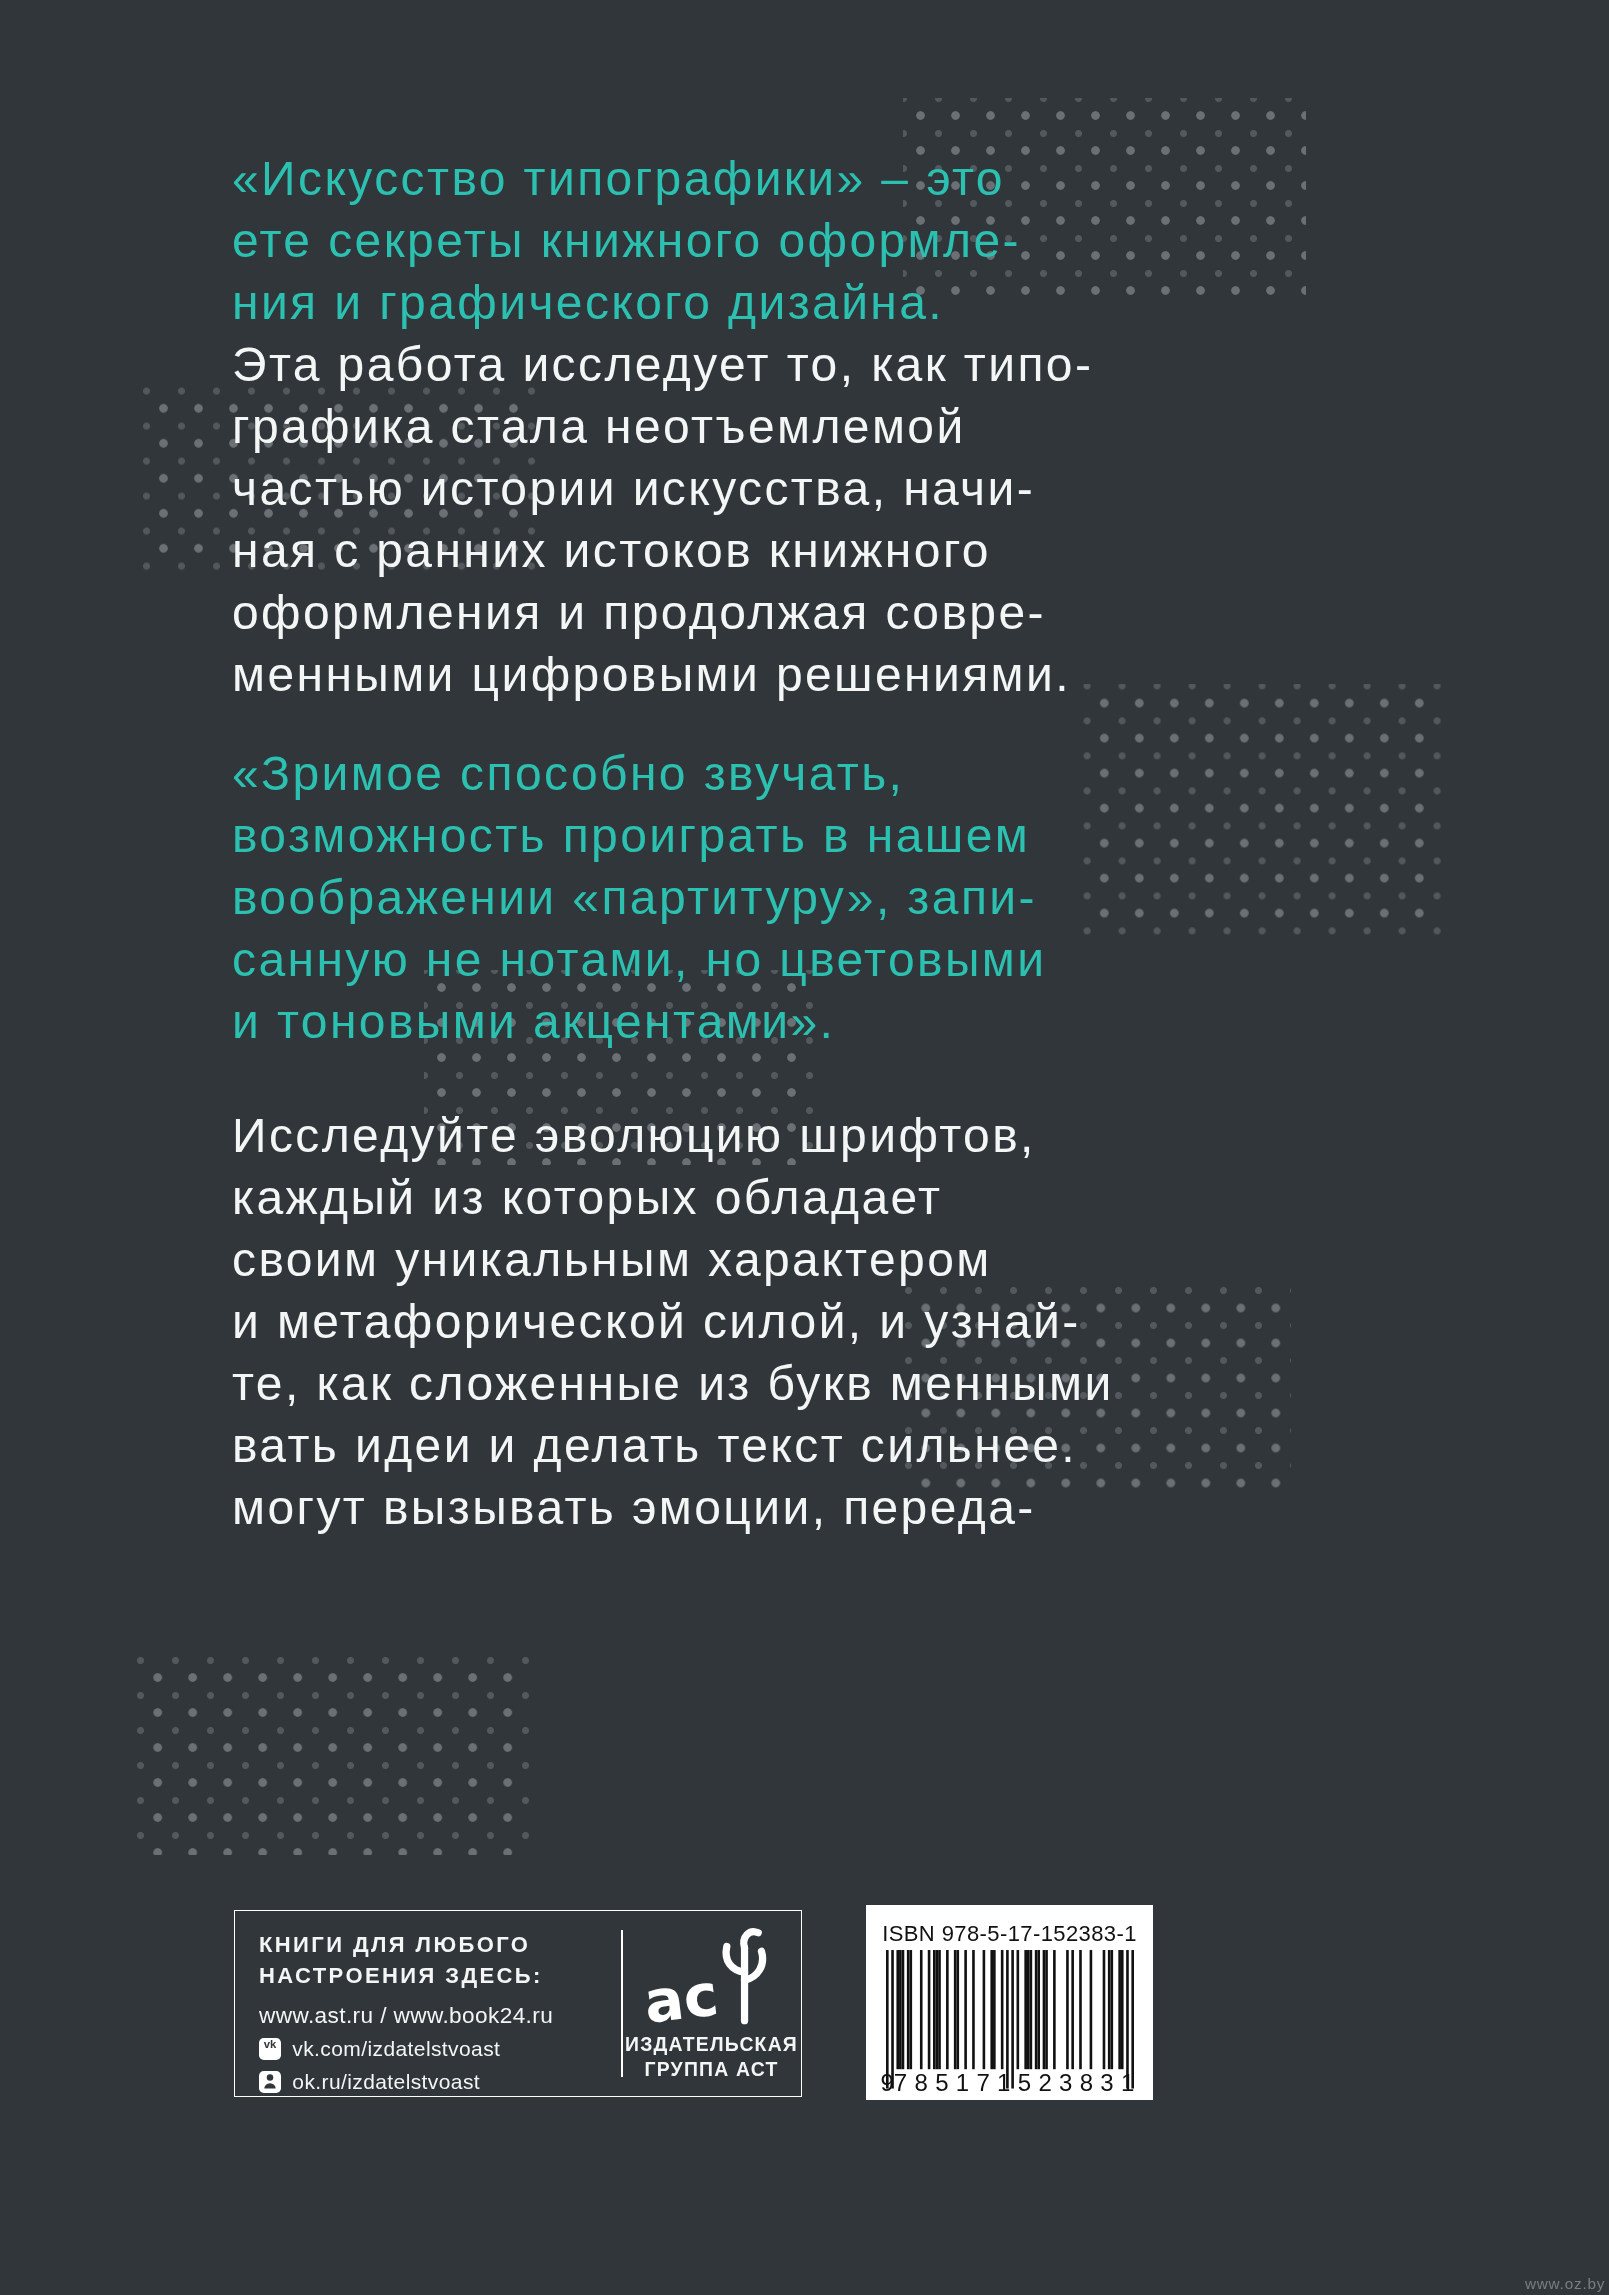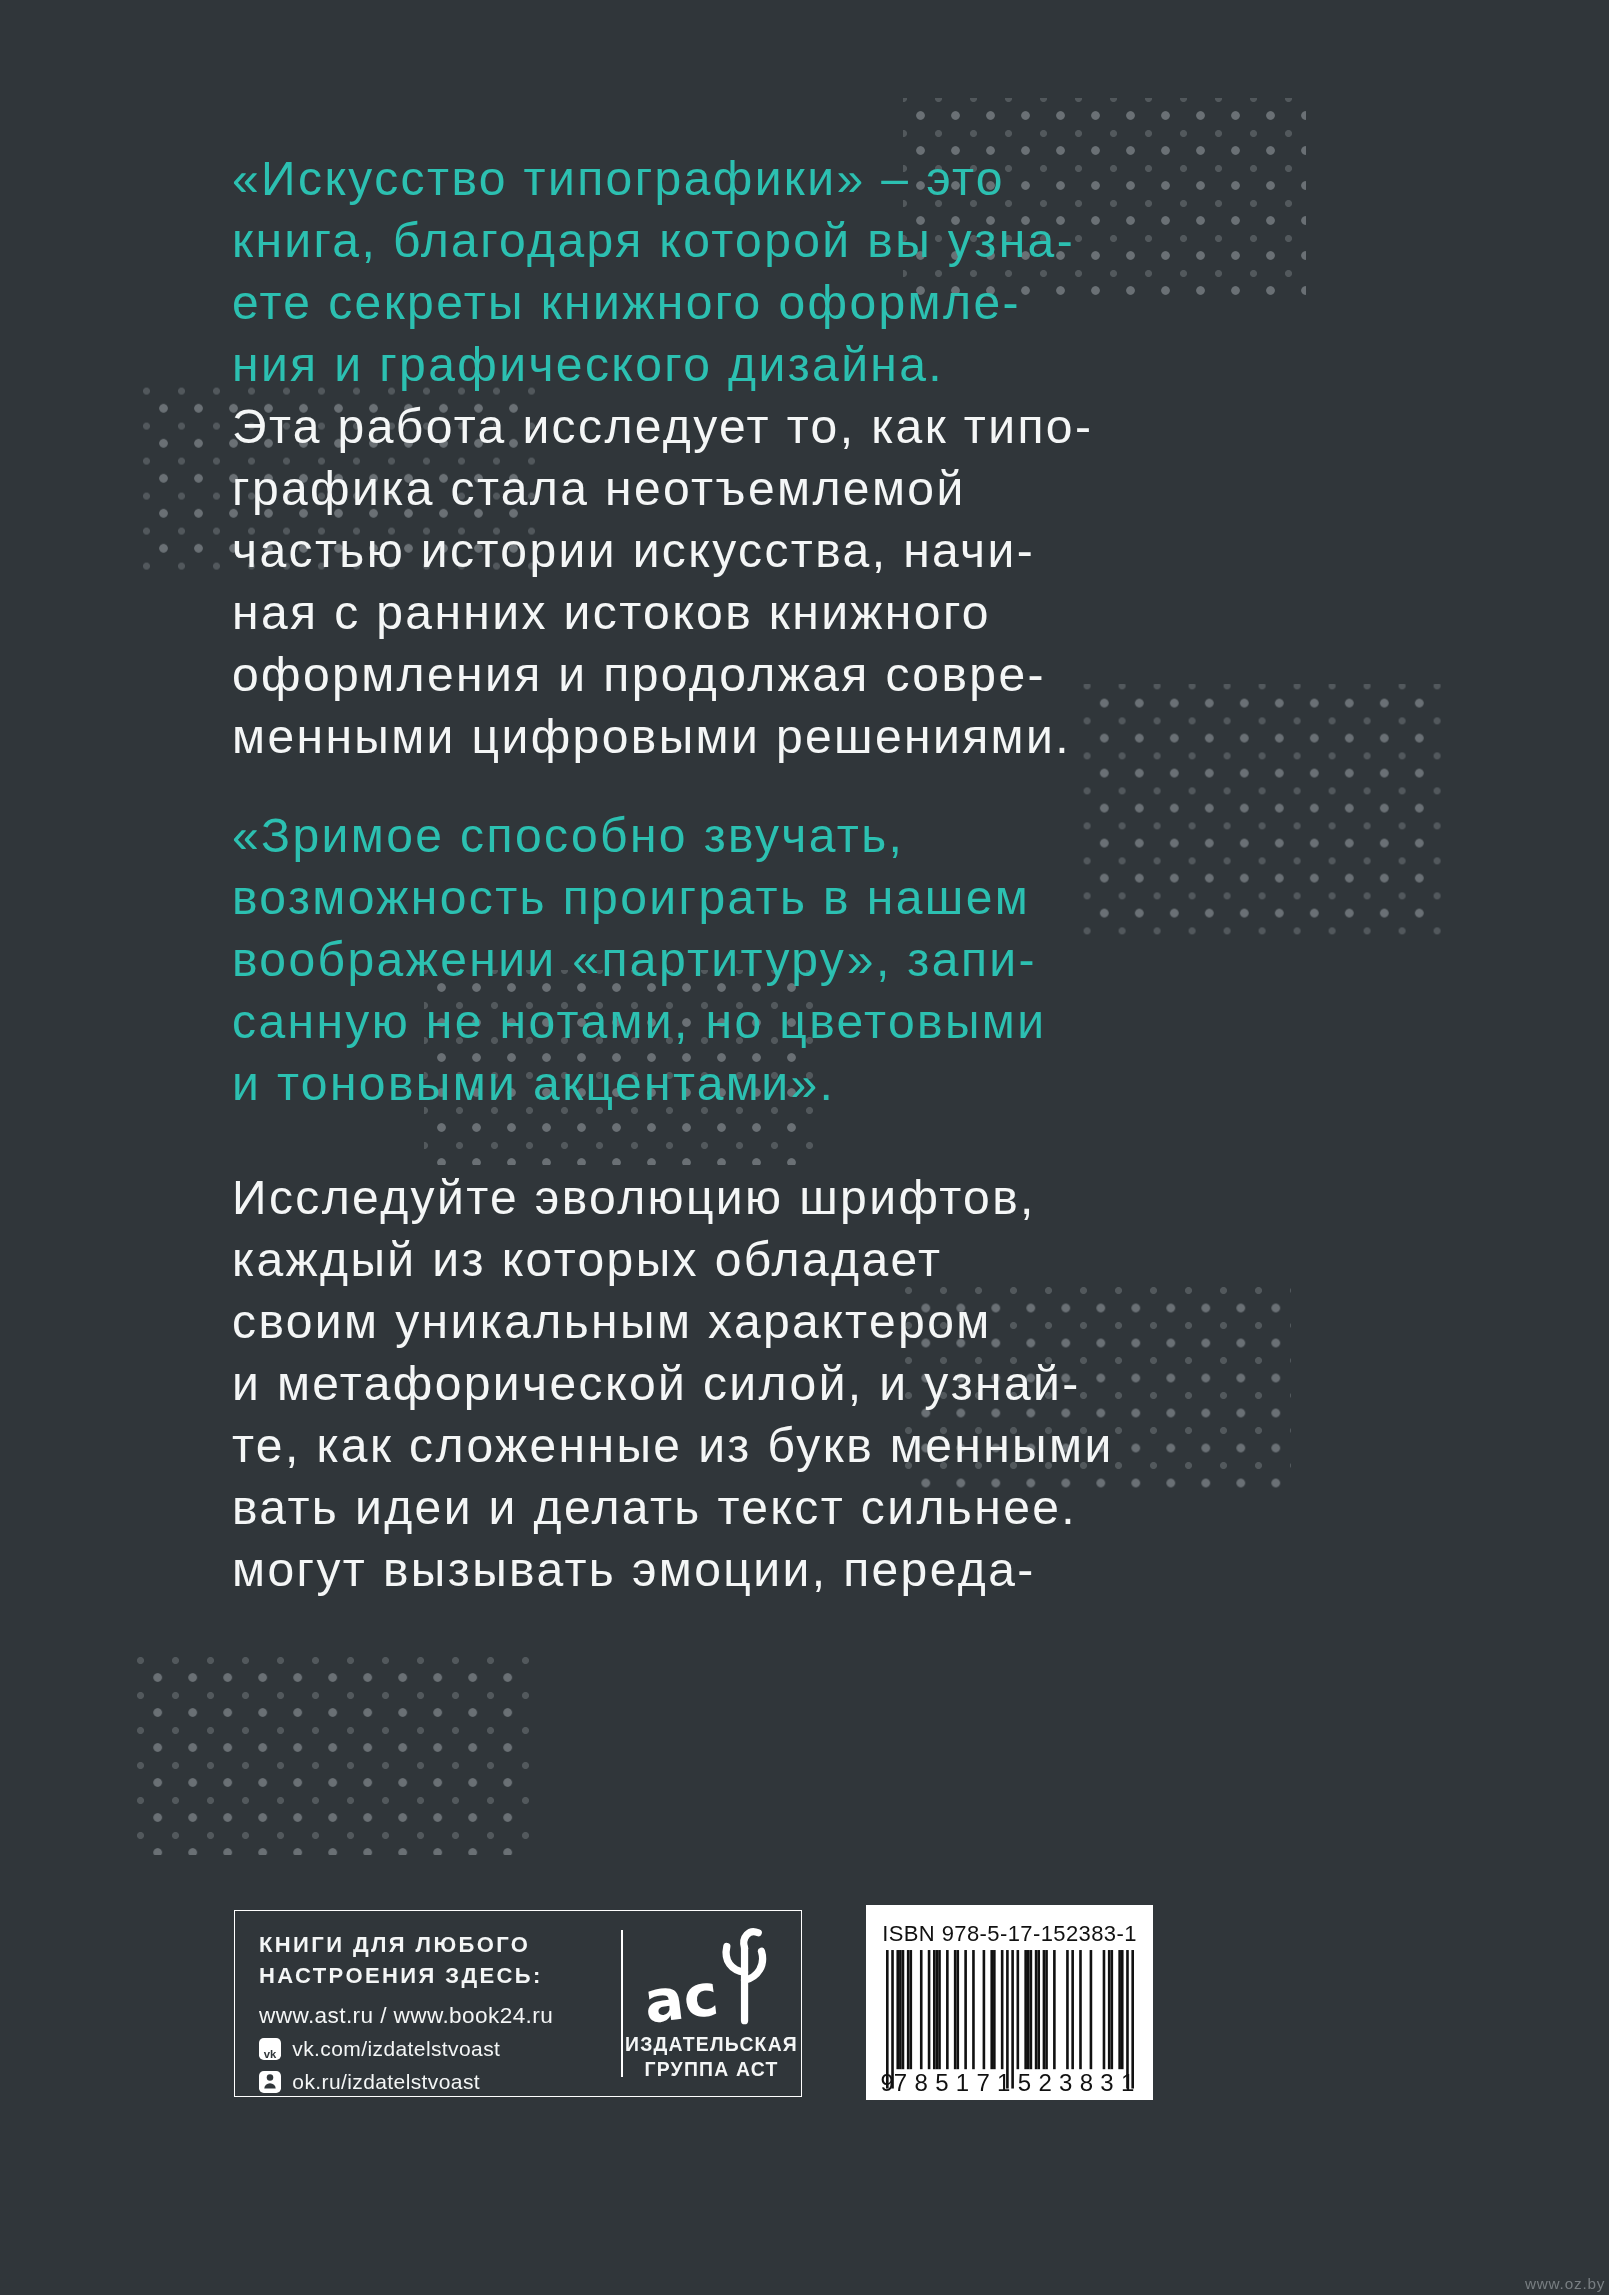--- a/index.html
+++ b/index.html
@@ -45,21 +45,21 @@
   .pub-heading{
     font-size:22px;line-height:31px;font-weight:700;letter-spacing:2.4px;
     white-space:nowrap;
   }
   .pub-url{
     margin-top:9.7px;font-size:22.6px;line-height:29px;letter-spacing:0.4px;white-space:nowrap;
   }
   .pub-row{display:flex;align-items:center;margin-top:6.5px;height:26px;white-space:nowrap;}
   .sicon{
     width:22px;height:22px;border-radius:4.8px;background:#fff;
-    display:flex;align-items:flex-end;justify-content:center;
+    display:flex;align-items:flex-start;justify-content:center;
     margin-right:11.3px;flex:0 0 auto;
   }
   .sicon b{font-size:11.3px;color:var(--bg,#30363a);font-weight:700;letter-spacing:0;}
   .pub-row span.lbl{font-size:21px;letter-spacing:0.4px;}
   #pub-divider{position:absolute;left:386px;top:19.4px;bottom:19.4px;width:1.6px;background:#fff;}
   #pub-right{position:absolute;left:387px;right:0;top:0;bottom:0;text-align:center;}
   #ast-logo{margin:8px auto 0;display:block;}
   .pub-caption{font-size:19.4px;line-height:25px;font-weight:700;letter-spacing:1.2px;}
   
   #barcode-box{
@@ -90,21 +90,20 @@
   <div class="dots" style="left:903px;top:98px;width:403px;height:197px;"></div>
   <div class="dots" style="left:137px;top:386px;width:402px;height:186px;background-position:9px 4.8px,27px 22.6px;"></div>
   <div class="dots" style="left:1082px;top:684px;width:363px;height:255px;background-position:4.8px 1.6px,22.6px 19.4px;"></div>
   <div class="dots" style="left:424px;top:970px;width:395px;height:195px;"></div>
   <div class="dots" style="left:897px;top:1284px;width:394px;height:205px;background-position:11.3px 6.5px,29px 24px;"></div>
   <div class="dots" style="left:137px;top:1652px;width:394px;height:203px;background-position:3.2px 8px,21px 26px;"></div>
 
   <div id="blurb">
     <div class="para teal" id="para1">
       <div class="line">«Искусство типографики» – это</div>
-      <div class="line">книга, благодаря которой вы узна-</div>
       <div class="line">ете секреты книжного оформле-</div>
       <div class="line">ния и графического дизайна.</div>
     </div>
     <div class="para white" id="para2">
       <div class="line">Эта работа исследует то, как типо-</div>
       <div class="line">графика стала неотъемлемой</div>
       <div class="line">частью истории искусства, начи-</div>
       <div class="line">ная с ранних истоков книжного</div>
       <div class="line">оформления и продолжая совре-</div>
       <div class="line">менными цифровыми решениями.</div>

